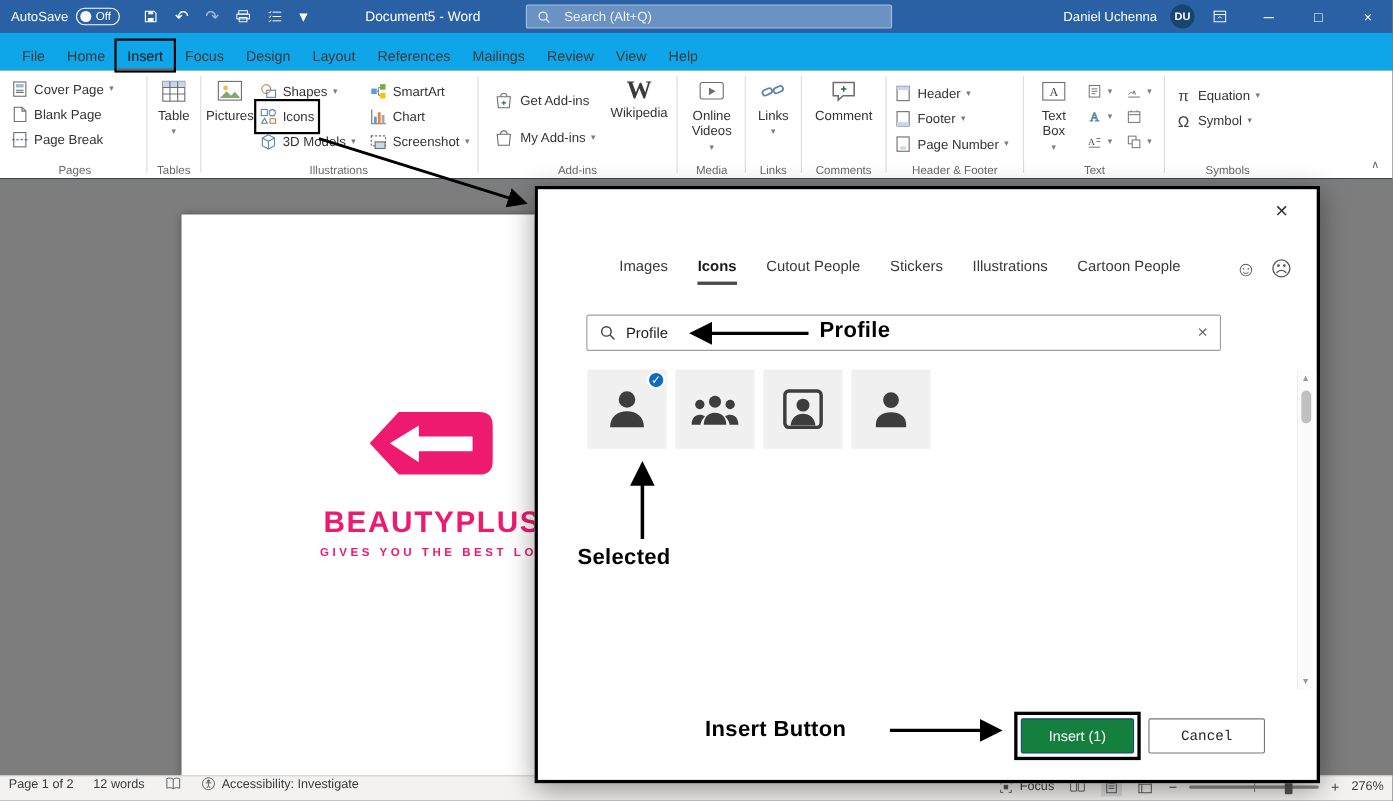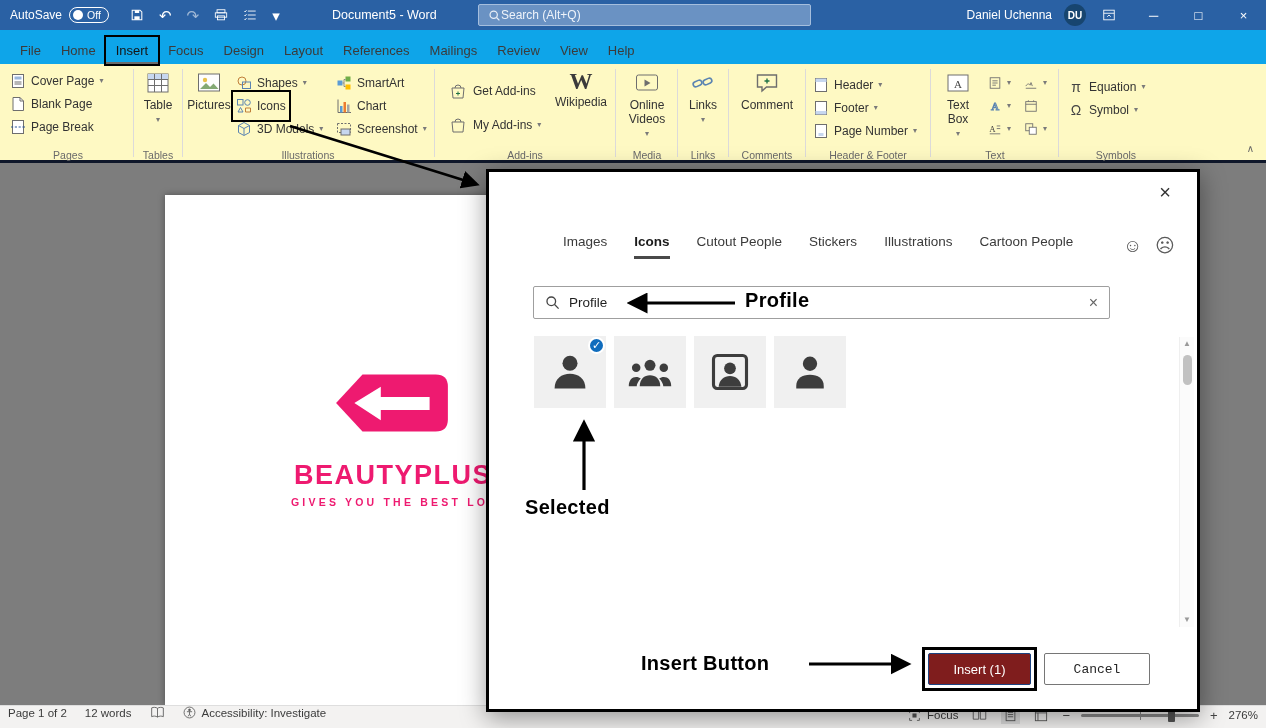--- a/index.html
+++ b/index.html
@@ -9,32 +9,32 @@
   
   .titlebar{position:absolute;top:0;left:0;width:100%;height:30px;background:#2a61a4;color:#fff;z-index:20}
   .as{position:absolute;left:10px;top:0;height:30px;display:flex;align-items:center;gap:7px;font-size:12px}
   .as-pill{display:inline-flex;align-items:center;gap:4px;border:1px solid #fff;border-radius:9px;height:16px;padding:0 7px 0 3px;font-size:10.5px}
   .as-knob{width:10px;height:10px;border-radius:50%;background:#fff}
   .qat{position:absolute;left:130px;top:0;height:30px;display:flex;align-items:center;gap:15px}
   .qat .glyph{font-size:15px;line-height:1}
   .dim{opacity:.55}
   .chevsm{font-size:8px}
   .doc-title{position:absolute;left:332px;top:0;height:30px;display:flex;align-items:center;font-size:12.5px}
-  .tsearch{position:absolute;left:478px;top:4px;width:333px;height:22px;background:#6a92c3;border:1px solid #a5bedd;border-radius:2px;display:flex;align-items:center;gap:0;padding:0 9px;font-size:12px;color:#eef3fa}
+  .tsearch{position:absolute;left:478px;top:4px;width:333px;height:22px;background:#6a92c3;border:1px solid #a5bedd;border-radius:2px;display:flex;align-items:center;gap:12px;padding:0 9px;font-size:12px;color:#eef3fa}
   .tb-right{position:absolute;right:0;top:0;height:30px;display:flex;align-items:center}
   .uname{font-size:12px;margin-right:12px}
   .avatar{width:22px;height:22px;border-radius:50%;background:#17456f;color:#fff;font-size:10px;font-weight:700;display:flex;align-items:center;justify-content:center}
   .win{width:45px;height:30px;display:flex;align-items:center;justify-content:center;font-size:13px}
   
   .tabsrow{position:absolute;top:30px;left:0;width:100%;height:34px;background:#0ea5e9;display:flex;align-items:flex-end;padding-left:10px;z-index:15}
   .tab{display:flex;align-items:center;height:27px;margin-top:3px;padding:0 10px;font-size:13px;color:#3b3b3b}
   .tab.active{color:#151515;box-shadow:inset 0 -2px 0 #6b6b6b;outline:2.5px solid #000}
   .share{position:absolute;right:10px;top:35px;height:24px;display:flex;align-items:center;gap:6px;padding:0 11px;background:#e1ecf9;border-radius:4px;color:#1457a0;font-size:12.5px}
   
-  .ribbon{position:absolute;top:64px;left:0;width:100%;height:99px;background:#fef9c3;border-bottom:3px solid #0f172a;z-index:10}
+  .ribbon{position:absolute;top:64px;left:0;width:100%;height:99px;background:#ffffff;border-bottom:1px solid #0f172a;z-index:10}
   .rsep{position:absolute;top:5px;height:88px;width:1px;background:#dcdada}
   .rgroup{position:absolute;top:0;height:99px}
   .glabel{position:absolute;bottom:2px;left:0;width:100%;text-align:center;font-size:10.5px;color:#6a6a6a;white-space:nowrap}
   .rrow{position:absolute;display:flex;align-items:center;gap:5px;height:22px;font-size:12px;color:#333;white-space:nowrap}
   .chev{font-size:8px;color:#7a7a7a;line-height:1}
   .rbig{position:absolute;top:6px;display:flex;flex-direction:column;align-items:center;gap:3px;font-size:12px;color:#333;text-align:center;line-height:1.15}
   .i14{width:14px;height:14px;flex:none}
   .i16{width:16px;height:16px;flex:none}
   .i20{width:20px;height:20px;flex:none}
   .i24{width:26px;height:26px;flex:none}
@@ -59,21 +59,21 @@
   .dsearch{position:absolute;left:44px;top:114px;width:577px;height:33px;border:1px solid #9f9f9f;border-radius:2px;display:flex;align-items:center;gap:9px;padding:0 11px;font-size:13.5px;color:#1f1f1f;background:#fff}
   .dclear{margin-left:auto;color:#666;font-size:16px;line-height:1}
   .tiles{position:absolute;left:45px;top:164px;display:flex;gap:8px}
   .tile{width:72px;height:72px;background:#f0f0f0;display:flex;align-items:center;justify-content:center;position:relative}
   .badge{position:absolute;top:1px;right:1px;width:17px;height:17px;border-radius:50%;background:#0f6cbd;color:#fff;font-size:11px;display:flex;align-items:center;justify-content:center;border:2px solid #fff}
   .dscroll{position:absolute;left:690px;top:165px;width:15px;height:290px;display:flex;flex-direction:column;align-items:center;background:#fbfbfb;border-left:1px solid #efefef}
   .sarr{font-size:8px;color:#9a9a9a;line-height:14px}
   .sarr.down{margin-top:auto}
   .sthumb{width:9px;height:30px;background:#c1c1c1;border-radius:5px;margin-top:4px}
   .btn-annot{position:absolute;left:433px;top:475px;border:3px solid #000;padding:3px;background:#fff}
-  .btn-insert{display:block;width:103px;height:32px;background:#7f1d1d;color:#fff;border:1px solid #1c4280;border-radius:2px;font-size:13px;font-family:inherit}
+  .btn-insert{display:block;width:103px;height:32px;background:#15803d;color:#fff;border:1px solid #1c4280;border-radius:2px;font-size:13px;font-family:inherit}
   .btn-cancel{position:absolute;left:555px;top:481px;width:106px;height:32px;background:#fff;border:1px solid #767676;border-radius:2px;font-size:13px;color:#242424;font-family:Liberation Mono, monospace}
   .anlabel{position:absolute;font-weight:700;color:#000;font-size:20px;letter-spacing:.3px;white-space:nowrap}
   .an-arrow{position:absolute;overflow:visible;z-index:60}
   
   .statusbar{position:absolute;left:0;bottom:0;width:100%;height:23px;background:#f3f2f1;border-top:1px solid #dedede;display:flex;align-items:flex-start;font-size:11.5px;color:#3b3b3b;z-index:5}
   .sb-left{display:flex;align-items:center;gap:18px;padding-left:8px}
   .sb-item{display:flex;align-items:center;gap:6px}
   .sb-right{margin-left:auto;display:flex;align-items:center;gap:11px;padding-right:8px}
   .viewbtn{padding:2px 3px;display:flex;align-items:center}
   .viewbtn.active{background:#dbdbdb}

